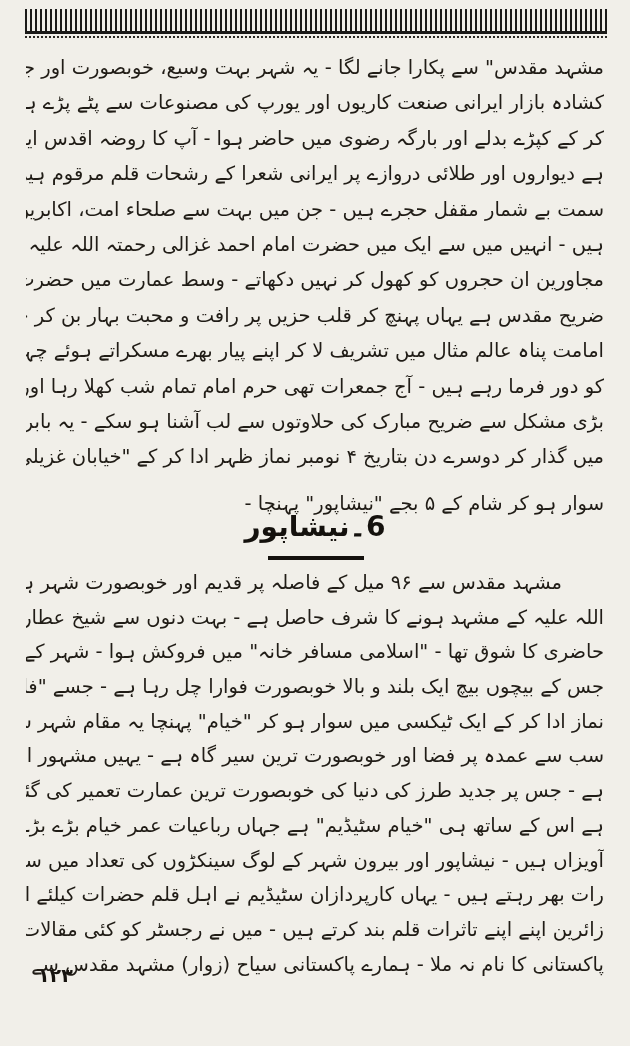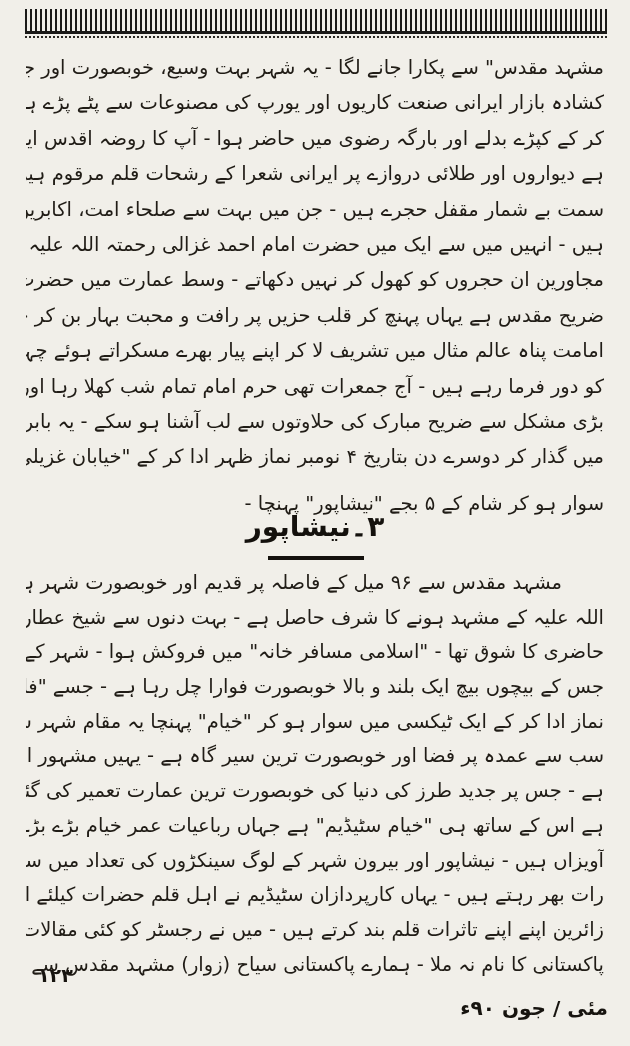--- a/index.html
+++ b/index.html
@@ -88,35 +88,34 @@
       <div class="tline">مجاورین ان حجروں کو کھول کر نہیں دکھاتے - وسط عمارت میں حضرت امام رضا رضی اللہ تعالیٰ عنہ کی</div>
       <div class="tline">ضریح مقدس ہے یہاں پہنچ کر قلب حزیں پر رافت و محبت بہار بن کر چھا گئی - یوں معلوم ہوتا تھا کہ</div>
       <div class="tline">امامت پناہ عالم مثال میں تشریف لا کر اپنے پیار بھرے مسکراتے ہوئے چہرے سے سفر کی تمام کلفتوں</div>
       <div class="tline">کو دور فرما رہے ہیں - آج جمعرات تھی حرم امام تمام شب کھلا رہا اور دور دراز کے زائرین سے معمور رہا -</div>
       <div class="tline">بڑی مشکل سے ضریح مبارک کی حلاوتوں سے لب آشنا ہو سکے - یہ بابرکت رات اسی نور بھری فضا</div>
       <div class="tline">میں گذار کر دوسرے دن بتاریخ ۴ نومبر نماز ظہر ادا کر کے "خیابان غزیلی" میں "اتومیر شہر" کی بس پر</div>
     </div>
 
   <div class="body-text urdu last-line" style="top:486px;">سوار ہو کر شام کے ۵ بجے "نیشاپور" پہنچا -</div>
 
-  <div class="heading urdu">۳۔نیشاپور</div>
+  <div class="heading urdu">6۔نیشاپور</div>
   <div class="heading-underline"></div>
 
   <div class="body-text sec2 urdu">
       <div class="tline">مشہد مقدس سے ۹۶ میل کے فاصلہ پر قدیم اور خوبصورت شہر ہے جسے شیخ فرید الدین عطار رحمتہ</div>
       <div class="tline">اللہ علیہ کے مشہد ہونے کا شرف حاصل ہے - بہت دنوں سے شیخ عطار رحمتہ اللہ علیہ کی بارگاہ میں</div>
       <div class="tline">حاضری کا شوق تھا - "اسلامی مسافر خانہ" میں فروکش ہوا - شہر کے درمیان ایک مدور و وسیع باغیچہ ہے</div>
       <div class="tline">جس کے بیچوں بیچ ایک بلند و بالا خوبصورت فوارا چل رہا ہے - جسے "فلکہ خیام" کہتے ہیں - مغرب کی</div>
       <div class="tline">نماز ادا کر کے ایک ٹیکسی میں سوار ہو کر "خیام" پہنچا یہ مقام شہر سے دو میل باہر ہے اور نیشاپور کی</div>
       <div class="tline">سب سے عمدہ پر فضا اور خوبصورت ترین سیر گاہ ہے - یہیں مشہور ایرانی شاعر "عمر خیام" کی آرام گاہ</div>
       <div class="tline">ہے - جس پر جدید طرز کی دنیا کی خوبصورت ترین عمارت تعمیر کی گئی ہے جس کا نقشہ کھینچنے سے قلم عاجز</div>
       <div class="tline">ہے اس کے ساتھ ہی "خیام سٹیڈیم" ہے جہاں رباعیات عمر خیام بڑے بڑے سنگین کتبوں میں</div>
       <div class="tline">آویزاں ہیں - نیشاپور اور بیرون شہر کے لوگ سینکڑوں کی تعداد میں سیر و تفریح کیلئے یہاں آتے ہیں اور</div>
       <div class="tline">رات بھر رہتے ہیں - یہاں کارپردازان سٹیڈیم نے اہل قلم حضرات کیلئے ایک رجسٹر رکھا ہوا ہے جہاں</div>
       <div class="tline">زائرین اپنے اپنے تاثرات قلم بند کرتے ہیں - میں نے رجسٹر کو کئی مقالات سے دیکھا مگر افسوس کسی</div>
       <div class="tline">پاکستانی کا نام نہ ملا - ہمارے پاکستانی سیاح (زوار) مشہد مقدس سے سیدھے تہران چلے جاتے ہیں اور اس</div>
     </div>
 
-  <div class="footer-issue urdu">مئی / جون ۹۰ء</div>
 
   <div class="footer-page urdu">۱۲۳</div>
 
 </div>
 
 </body></html>

